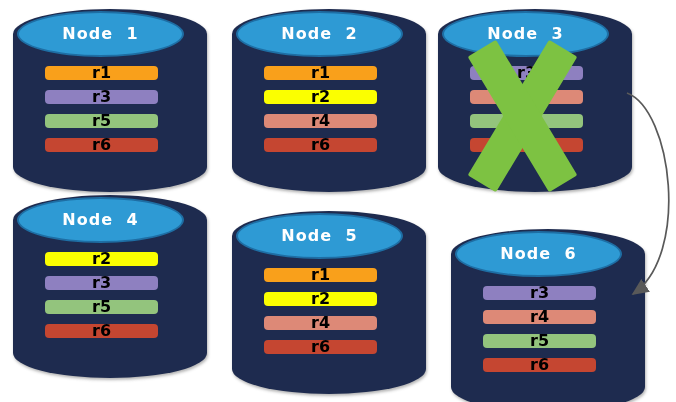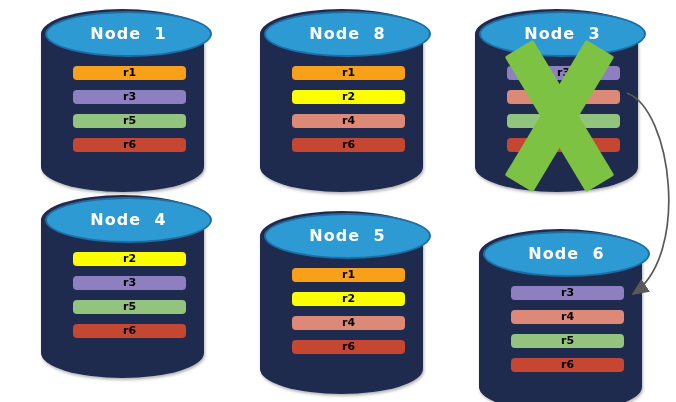--- a/index.html
+++ b/index.html
@@ -1,20 +1,20 @@
 <!DOCTYPE html>
 <html><head>
 <meta charset="utf-8">
 <style>
   html,body{margin:0;padding:0;background:#ffffff;}
   .canvas{
     position:relative;width:676px;height:402px;background:#ffffff;
     font-family:"Liberation Sans",sans-serif;overflow:hidden;
   }
-  .cyl{position:absolute;width:163px;height:183px;margin-left:28px;}
+  .cyl{position:absolute;width:194px;height:183px;}
   .cyl-body{
     position:absolute;left:0;top:0;right:0;bottom:0;
     border-radius:50% / 25px;
     box-shadow:1px 2px 3px rgba(90,90,90,0.45);
   }
   .cyl-top{
     position:absolute;left:4px;top:2px;width:167px;height:46px;
     border-radius:50%;box-sizing:border-box;border:2px solid #1E6EA4;
     display:flex;align-items:center;justify-content:center;
   }
@@ -22,21 +22,21 @@
     color:#ffffff;font-family:"DejaVu Sans",sans-serif;
     font-size:16px;font-weight:bold;letter-spacing:1px;word-spacing:7px;
     text-align:center;margin-top:-2px;
   }
   .bar{
     position:absolute;left:32px;width:113px;height:14px;border-radius:4px;
     display:flex;align-items:center;justify-content:center;
   }
   .bar span{
     color:#000000;font-family:"DejaVu Sans",sans-serif;
-    font-size:11px;font-weight:bold;line-height:14px;
+    font-size:16px;font-weight:bold;line-height:14px;
   }
   .bar.b0{top:57px}.bar.b1{top:81px}.bar.b2{top:105px}.bar.b3{top:129px}
   .x-mark{position:absolute;left:33px;top:40px;width:102px;height:134px;z-index:5;}
   .x-arm{
     position:absolute;left:50%;top:50%;width:33px;height:158px;
     margin:-79px 0 0 -16px;border-radius:2px;
   }
   .x-arm.a1{transform:rotate(31deg);}
   .x-arm.a2{transform:rotate(-31deg);}
   .arrow-layer{position:absolute;left:0;top:0;width:676px;height:402px;pointer-events:none;z-index:6;}
@@ -61,37 +61,37 @@
         <span>r5</span>
       </div>
     <div class="bar b3" style="background: rgb(197, 70, 49);">
         <span>r6</span>
       </div>
   </div>
 
   <div class="cyl" style="left:232px;top:9px">
     <div class="cyl-body" style="background: rgb(30, 43, 79);"></div>
     <div class="cyl-top" style="background: rgb(46, 154, 212); border-color: rgb(30, 110, 164);">
-      <span class="cyl-title">Node 8</span>
+      <span class="cyl-title">Node 2</span>
     </div>
     <div class="bar b0" style="background: rgb(249, 160, 27);">
         <span>r1</span>
       </div>
     <div class="bar b1" style="background: rgb(251, 255, 0);">
         <span>r2</span>
       </div>
     <div class="bar b2" style="background: rgb(221, 137, 119);">
         <span>r4</span>
       </div>
     <div class="bar b3" style="background: rgb(197, 70, 49);">
         <span>r6</span>
       </div>
   </div>
 
-  <div class="cyl" style="left:447px;top:9px">
+  <div class="cyl" style="left:438px;top:9px">
     <div class="cyl-body" style="background: rgb(30, 43, 79);"></div>
     <div class="cyl-top" style="background: rgb(46, 154, 212); border-color: rgb(30, 110, 164);">
       <span class="cyl-title">Node 3</span>
     </div>
     <div class="bar b0" style="background: rgb(142, 128, 192);">
         <span>r3</span>
       </div>
     <div class="bar b1" style="background: rgb(221, 137, 119);">
         <span></span>
       </div>

